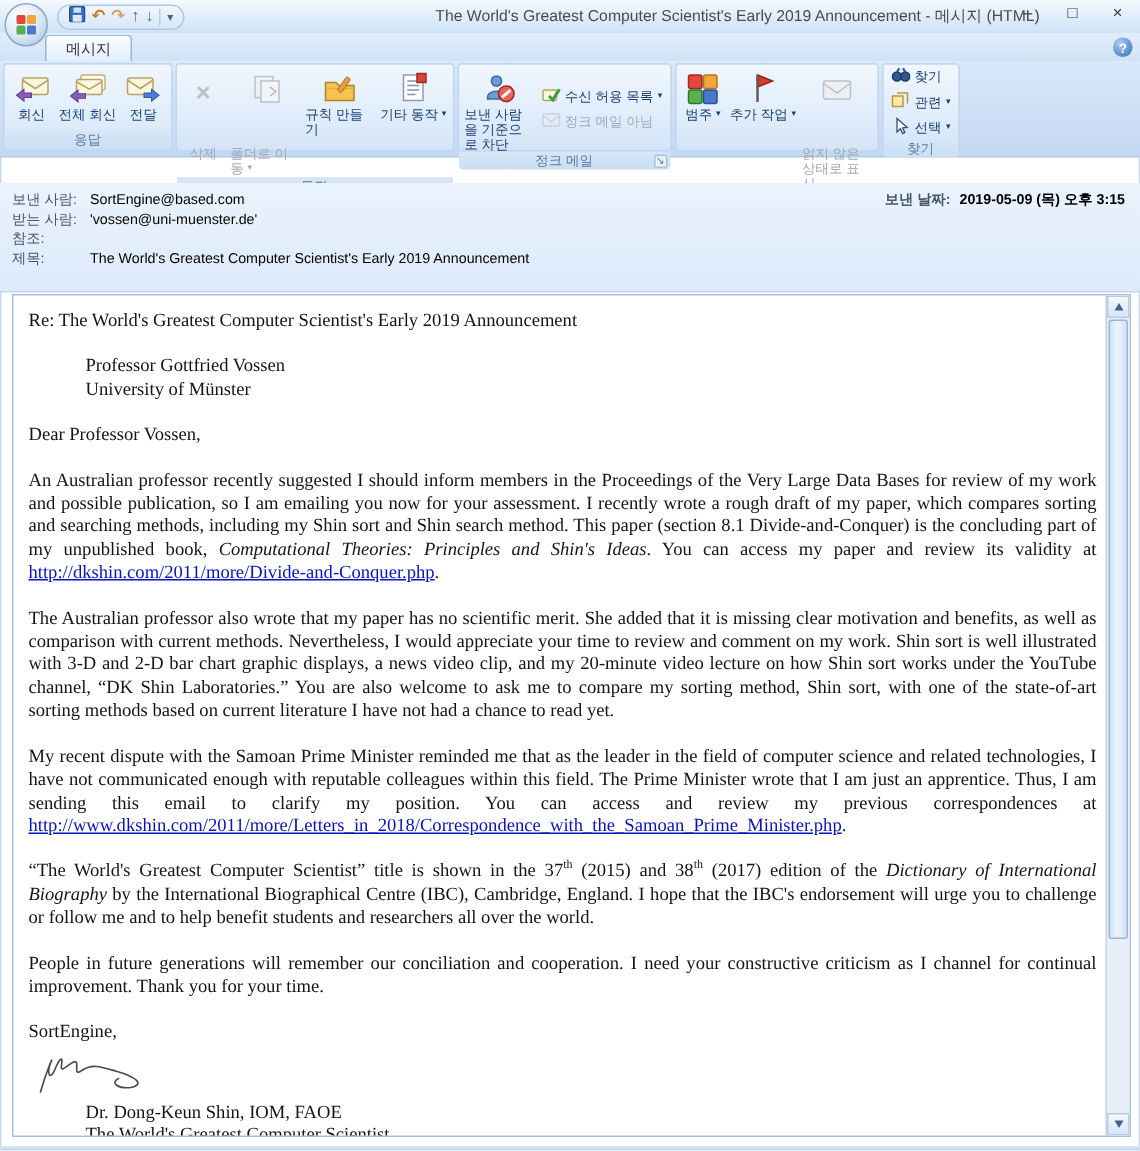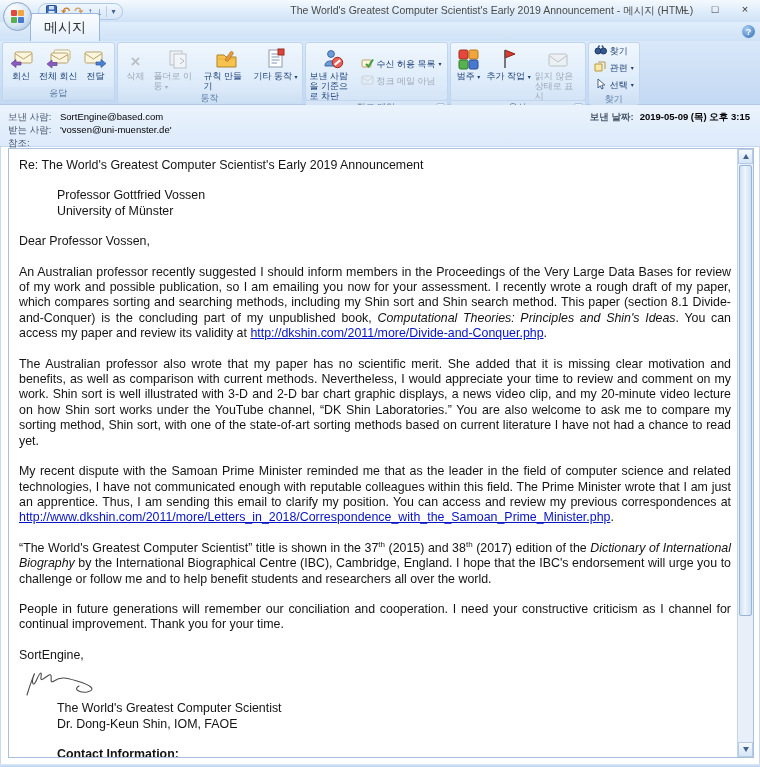--- a/index.html
+++ b/index.html
@@ -22,21 +22,21 @@
   .qat .qbtn { font-size:11px; line-height:11px; cursor:default; }
   .qat .sep { width:1px; height:11px; background:#b9cde4; }
   .title { flex:1; text-align:center; font-size:10.5px; color:#4a4a4a; white-space:nowrap;
            overflow:hidden; padding:0 60px 0 160px; }
   .win-controls { position:absolute; right:8px; top:3px; display:flex; gap:16px; }
   .win-controls .wbtn { font-size:11px; color:#333; width:14px; text-align:center; cursor:default; }
 
   
   .tabrow { height:19px; background:linear-gradient(#e0edfb,#cfe2f6); display:flex; align-items:flex-end;
             padding-left:30px; position:relative; flex:0 0 auto; }
-  .tab { height:28px; padding:0 13px; font-size:14px; color:#333;
+  .tab { height:18px; padding:0 13px; font-size:10px; color:#333;
          background:linear-gradient(#fbfdff,#e2eefb); border:1px solid #98b7dc; border-bottom:none;
          border-radius:3px 3px 0 0; display:flex; align-items:center; }
   .help { position:absolute; right:5px; bottom:3px; width:13px; height:13px; border-radius:50%;
           background:radial-gradient(circle at 35% 30%, #a8ccf2, #2d6cb5); color:#fff; font-size:9px;
           font-weight:bold; display:flex; align-items:center; justify-content:center; }
 
   
   .ribbon { height:64px; background:linear-gradient(#d9e8fa,#c3d8f2); display:flex;
             padding:1px 2px 3px 2px; border-bottom:1px solid #b3c9e4; flex:0 0 auto; }
   .rgroup { display:flex; flex-direction:column; margin-right:2px;
@@ -44,44 +44,44 @@
             border:1px solid #c0d5ee; border-radius:3px; }
   .rgroup-body { flex:1; display:flex; align-items:stretch; padding:1px 2px 0; }
   .rgroup-label { height:13px; font-size:9px; line-height:12px; color:#5c7ca4; text-align:center;
                   background:linear-gradient(#d8e6f7,#cadef3); border-radius:0 0 3px 3px; position:relative; }
   .dlaunch { position:absolute; right:2px; top:2px; width:9px; height:9px; font-size:7px; line-height:8px;
              color:#5f7fa5; border:1px solid #a9c2de; border-radius:2px; background:#e9f2fb; text-align:center; }
   .rbtn { display:flex; flex-direction:column; align-items:center; justify-content:flex-start;
           padding:2px 2px 0; border-radius:3px; min-width:32px; cursor:default; }
   .rbtn .ricon { height:25px; display:flex; align-items:flex-end; justify-content:center; padding-bottom:1px; }
   .rbtn .rlabel { font-size:9px; line-height:10px; color:#1d3f77; max-width:46px; }
-  .rbtn.disabled .rlabel { color:#9fa9b8; }
+  .rbtn.disabled .rlabel { color:#9fa9b8;margin-top:26px; }
   .rbtn.disabled .ricon { filter:grayscale(1); opacity:.55; }
   .dd { font-size:6px; color:inherit; vertical-align:middle; }
   .junk-col, .find-col { display:flex; flex-direction:column; justify-content:center; gap:2px; }
   .srow { display:flex; align-items:center; gap:3px; font-size:9px; line-height:11px; color:#1d3f77;
           padding:0 3px; white-space:nowrap; cursor:default; }
   .srow.disabled { color:#9fa9b8; }
   .srow.disabled svg, .srow.disabled .gicon { filter:grayscale(1); opacity:.55; }
   .xglyph { font-size:17px; font-weight:bold; color:#8d9aa8; line-height:17px; }
 
   
-  .hdr { height:42px; background:linear-gradient(#eaf3fd,#ddeafa); padding:6px 8px 5px;
-         font-size:9.5px; position:relative; border-bottom:1px solid #c3d7ee; flex:0 0 auto; }
+  .hdr { height:73px; background:linear-gradient(#eaf3fd,#ddeafa); padding:6px 8px 5px;
+         font-size:9.5px; position:relative; border-bottom:1px solid #c3d7ee; flex:0 0 auto;margin-top:17px; }
   .hrow { display:flex; margin-bottom:1px; line-height:12px; }
   .hlabel { width:52px; color:#4a5а6a; color:#49576b; flex:0 0 auto; }
   .hvalue { color:#000; }
   .sentdate { position:absolute; right:10px; top:6px; display:flex; line-height:12px;font-weight:bold; }
   .sentdate .hlabel { width:auto; margin-right:6px; }
 
   
   .bodyarea { flex:1 1 auto; margin:1px 6px 9px 8px; border:1px solid #a9c0dc; background:#fff;
               position:relative; overflow:hidden; }
   .doc { position:absolute; top:0; left:0; right:17px; bottom:0; padding:9px 5px 0 10px;
-         font-family:Liberation Sans, sans-serif; font-size:12.4px; line-height:15.4px;
+         font-family:Liberation Serif, serif; font-size:12.4px; line-height:15.4px;
          color:#141414; overflow:hidden; }
   .doc p { margin:0 0 15px; text-align:justify; }
   .doc .pblock div { line-height:15.4px;margin-left:38px; }
   .doc .pblock { margin-bottom:15px; }
   .lnk { color:#0713c4; text-decoration:underline; cursor:pointer; }
   sup { font-size:8px; line-height:0; }
   .sig-svg { display:block; margin:2px 0 2px 2px; }
   .contact-heading { font-weight:bold; }
   .closing { margin-bottom:0 !important; }
 
@@ -380,22 +380,22 @@
 
       <p>People in future generations will remember our conciliation and cooperation. I need your constructive criticism as I channel for continual improvement. Thank you for your time.</p>
 
       <p class="closing">SortEngine,</p>
 
       <svg class="sig-svg" width="155" height="34" viewBox="0 0 155 34">
         <path d="M6 30 C10 16, 15 5, 13 10 C10 17, 12 24, 16 14 C19 7, 21 6, 20 12 C19 18, 24 12, 28 10 C33 8, 27 20, 33 16 C40 11, 46 13, 56 16 C70 20, 76 25, 66 27 C58 28, 52 24, 58 21" fill="none" stroke="#4a4a4a" stroke-width="1.1" stroke-linecap="round"></path>
       </svg>
 
       <div class="pblock">
+        <div>Dr. Dong-Keun Shin, IOM, FAOE</div>
         <div>The World's Greatest Computer Scientist</div>
-        <div>Dr. Dong-Keun Shin, IOM, FAOE</div>
       </div>
 
       <div class="pblock">
         <div class="contact-heading">Contact Information:</div>
 
       </div>
     </div>
 
     <div class="scroll">
       <div class="sb-btn">

